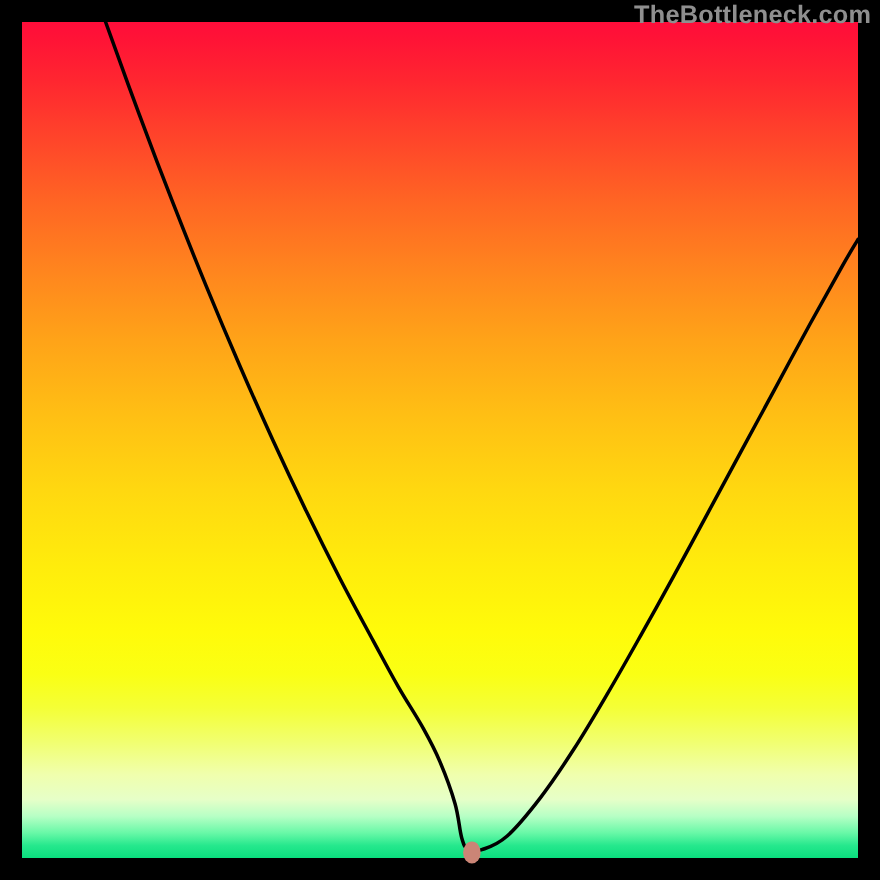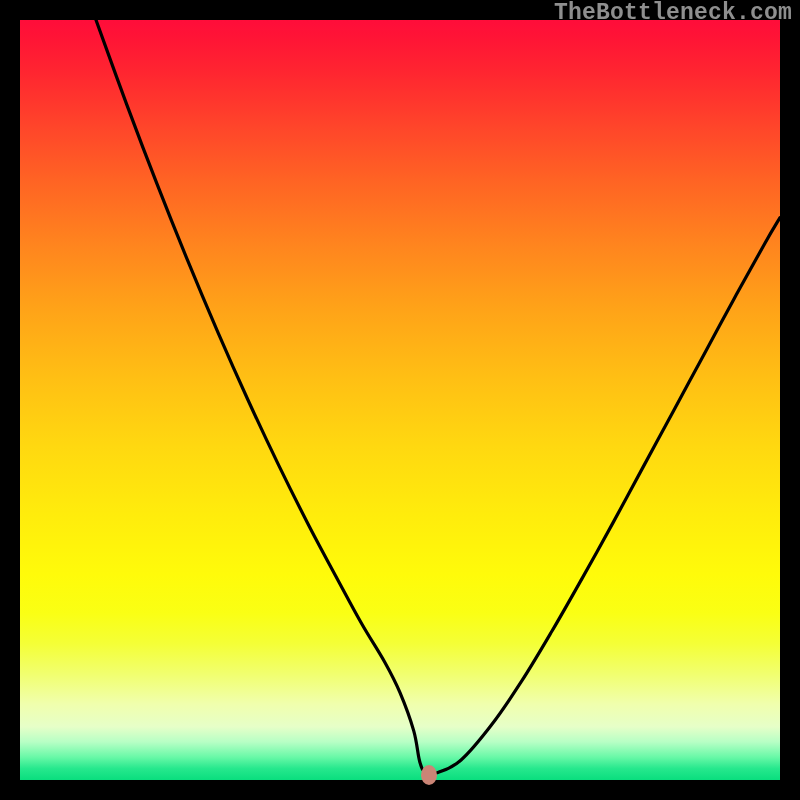--- a/index.html
+++ b/index.html
@@ -65,21 +65,21 @@
     width: 16px;
     height: 20px;
     border-radius: 50% / 50%;
     background: #cb8576;
     transform: translate(-50%, -50%);
   }
   .watermark {
     position: absolute;
     top: 0px;
     right: 8px;
-    font-family: Liberation Mono, monospace;
+    font-family: Liberation Sans, sans-serif;
     font-size: 23px;
     font-weight: 600;
     color: #8f8f8f;
     letter-spacing: 0.2px;
     user-select: none;
   }
 </style>
 </head>
 <body>
 

